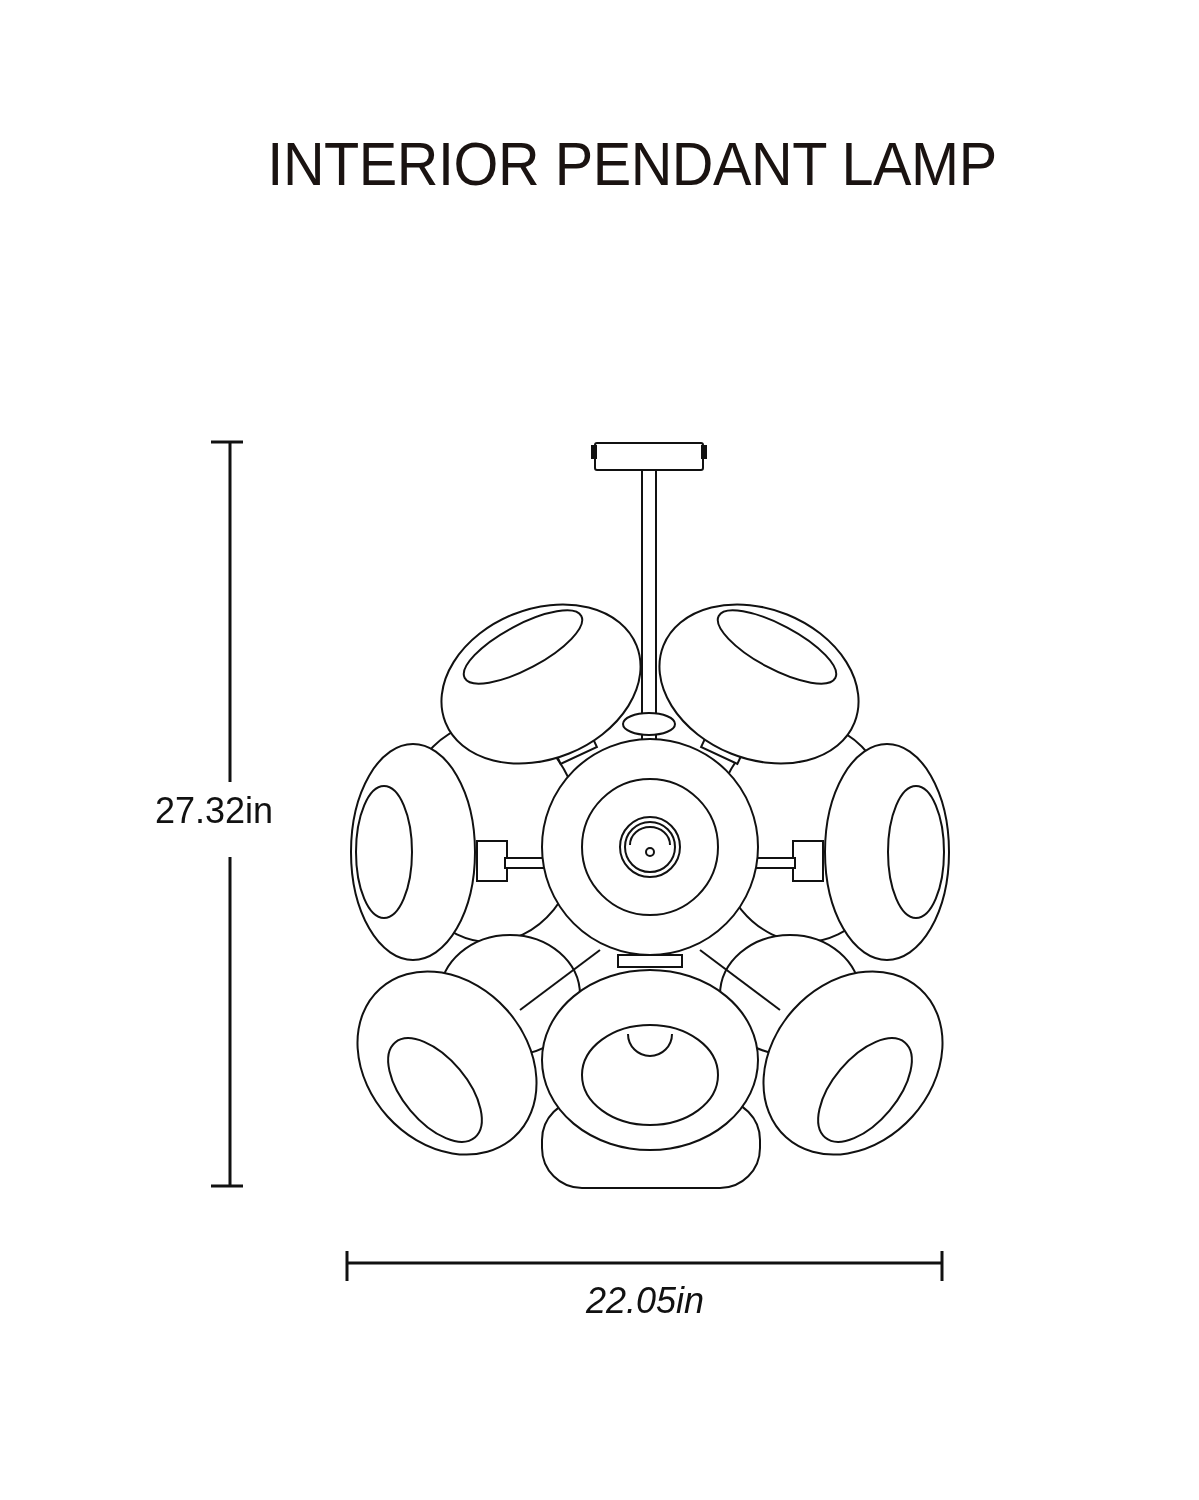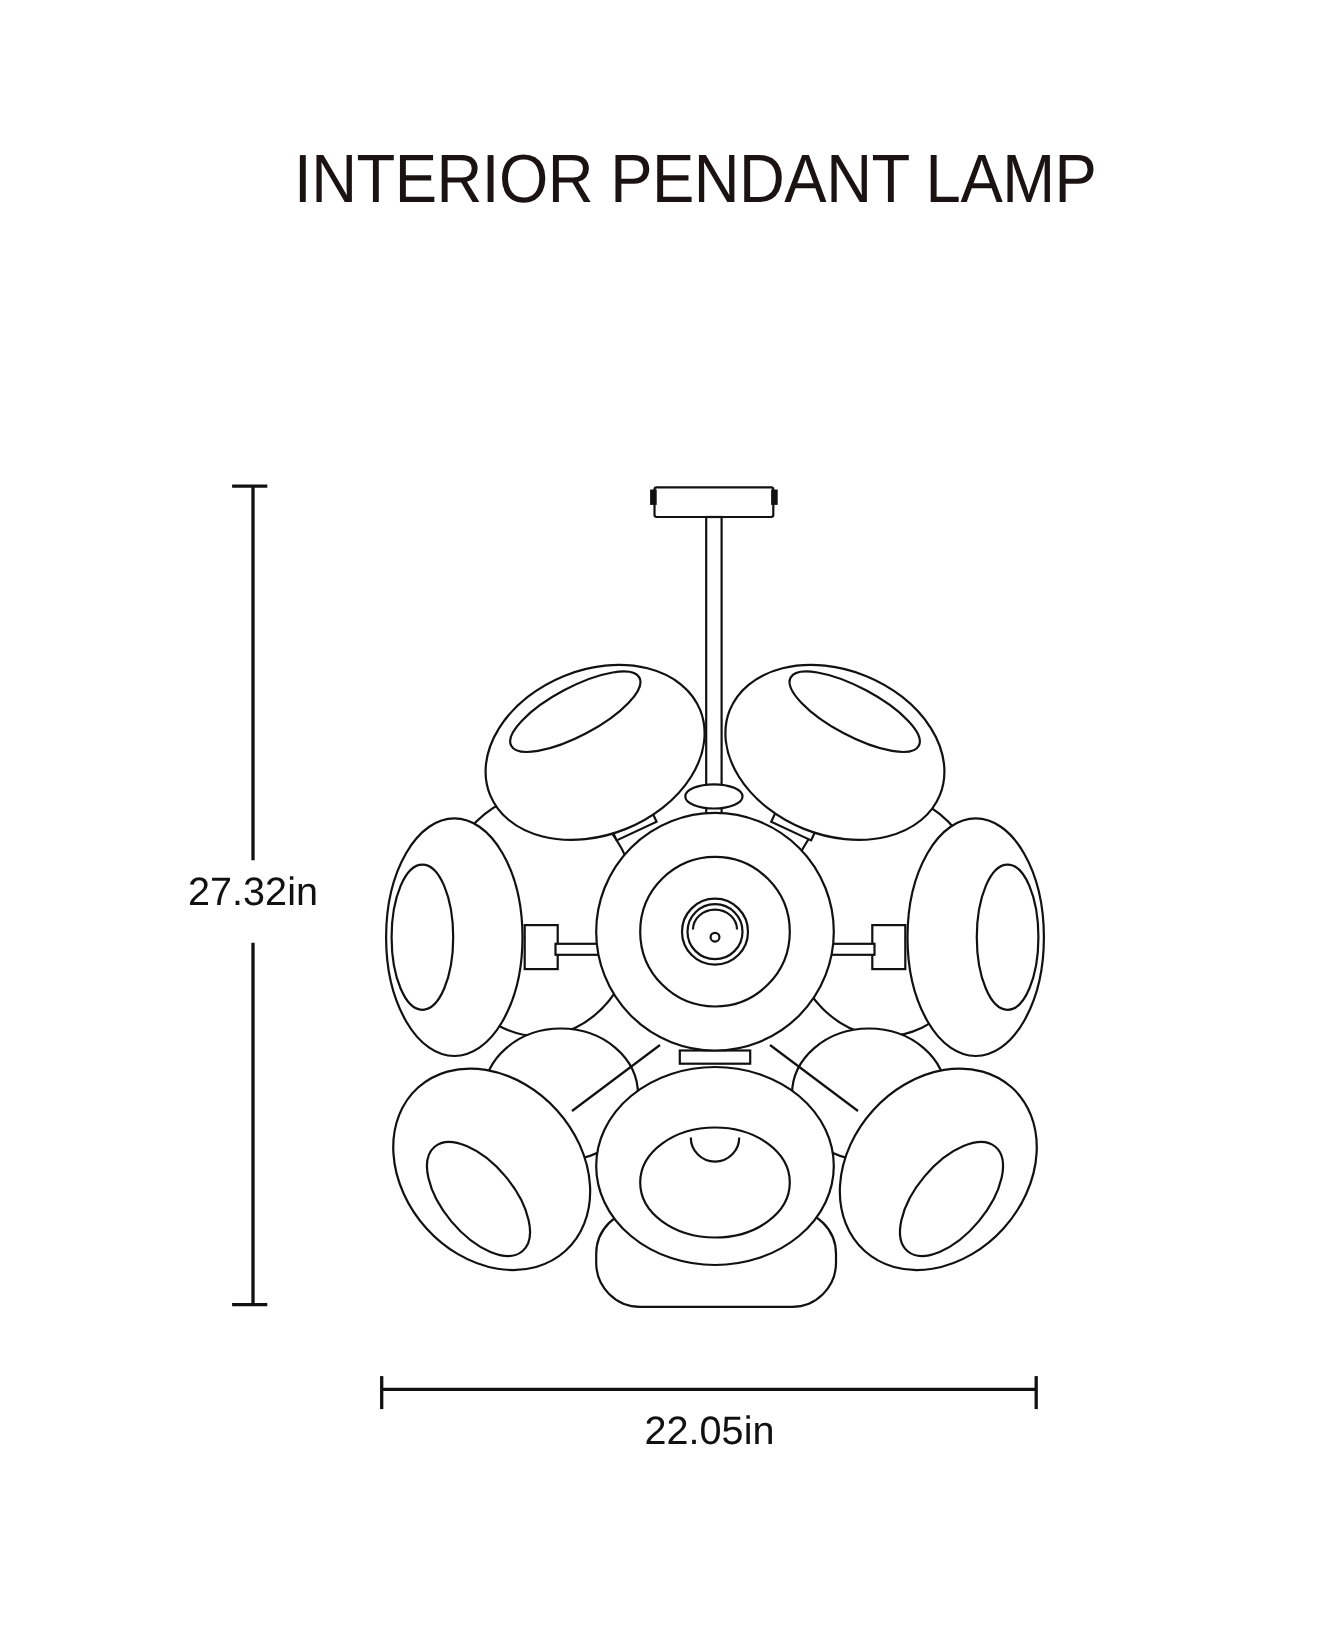--- a/index.html
+++ b/index.html
@@ -7,22 +7,22 @@
     .title {
       position: absolute; left: 0; top: 128px; width: 1264px; text-align: center;
       font-family: "Liberation Sans", sans-serif; font-size: 62px; color: #1a1311;
       letter-spacing: -0.5px; transform: scaleX(0.93); transform-origin: 632px 0;
       white-space: nowrap;
     }
     .dim-label {
       position: absolute; font-family: "Liberation Sans", sans-serif; font-size: 36px;
       color: #111111; white-space: nowrap;
     }
-    .height-label { left: 155px; top: 790px; width: 150px; text-align: center; }
-    .width-label { left: 545px; top: 1280px; width: 200px; text-align: center; }
+    .height-label { left: 155px; top: 790px; width: 150px; text-align: left; }
+    .width-label { left: 545px; top: 1280px; width: 200px; text-align: center; font-style: italic; }
     svg.drawing { position: absolute; left: 0; top: 0; }
   </style>
 </head>
 <body>
 
 <div class="title">INTERIOR PENDANT LAMP</div>
 
 <svg class="drawing" width="1199" height="1500" viewBox="0 0 1199 1500">
 
   <g stroke="#111" stroke-width="3" fill="none">

